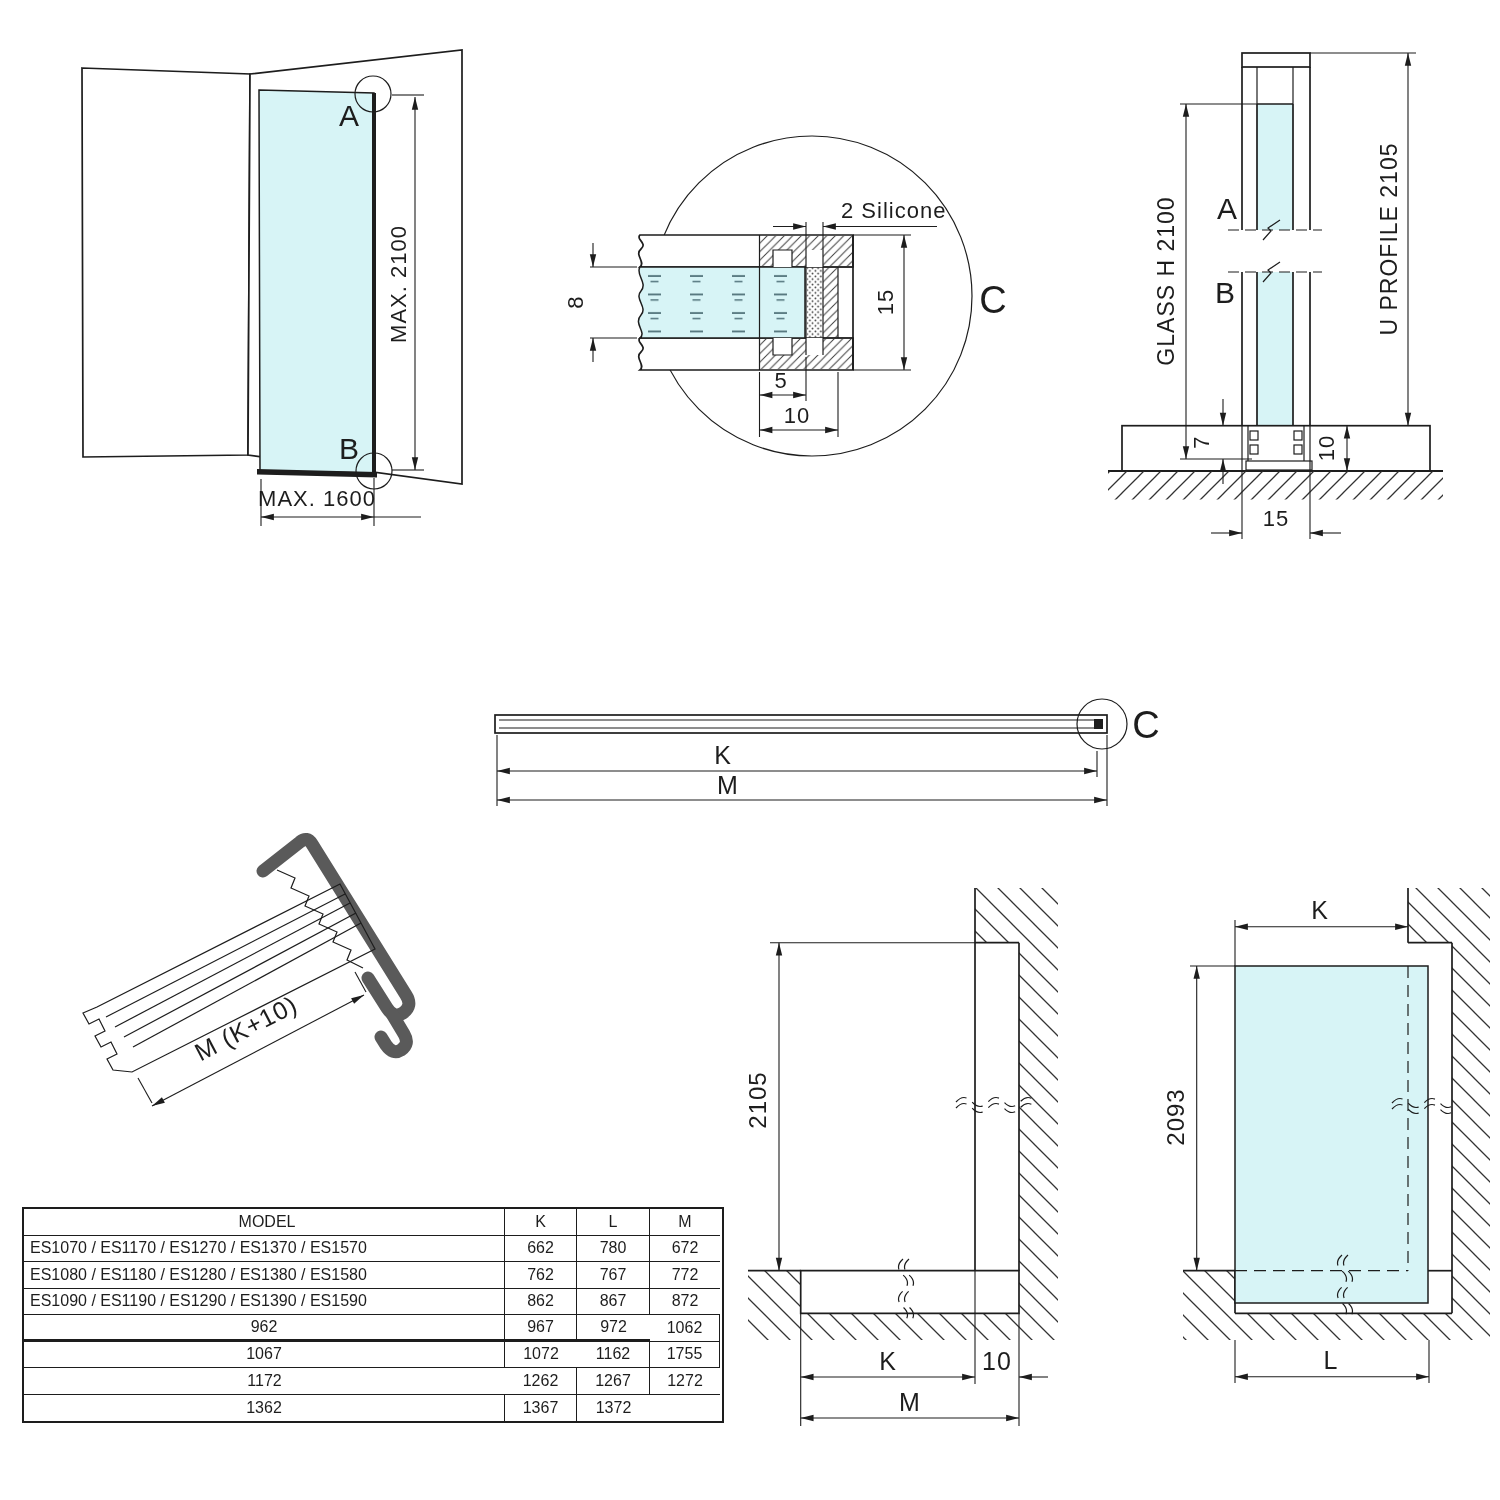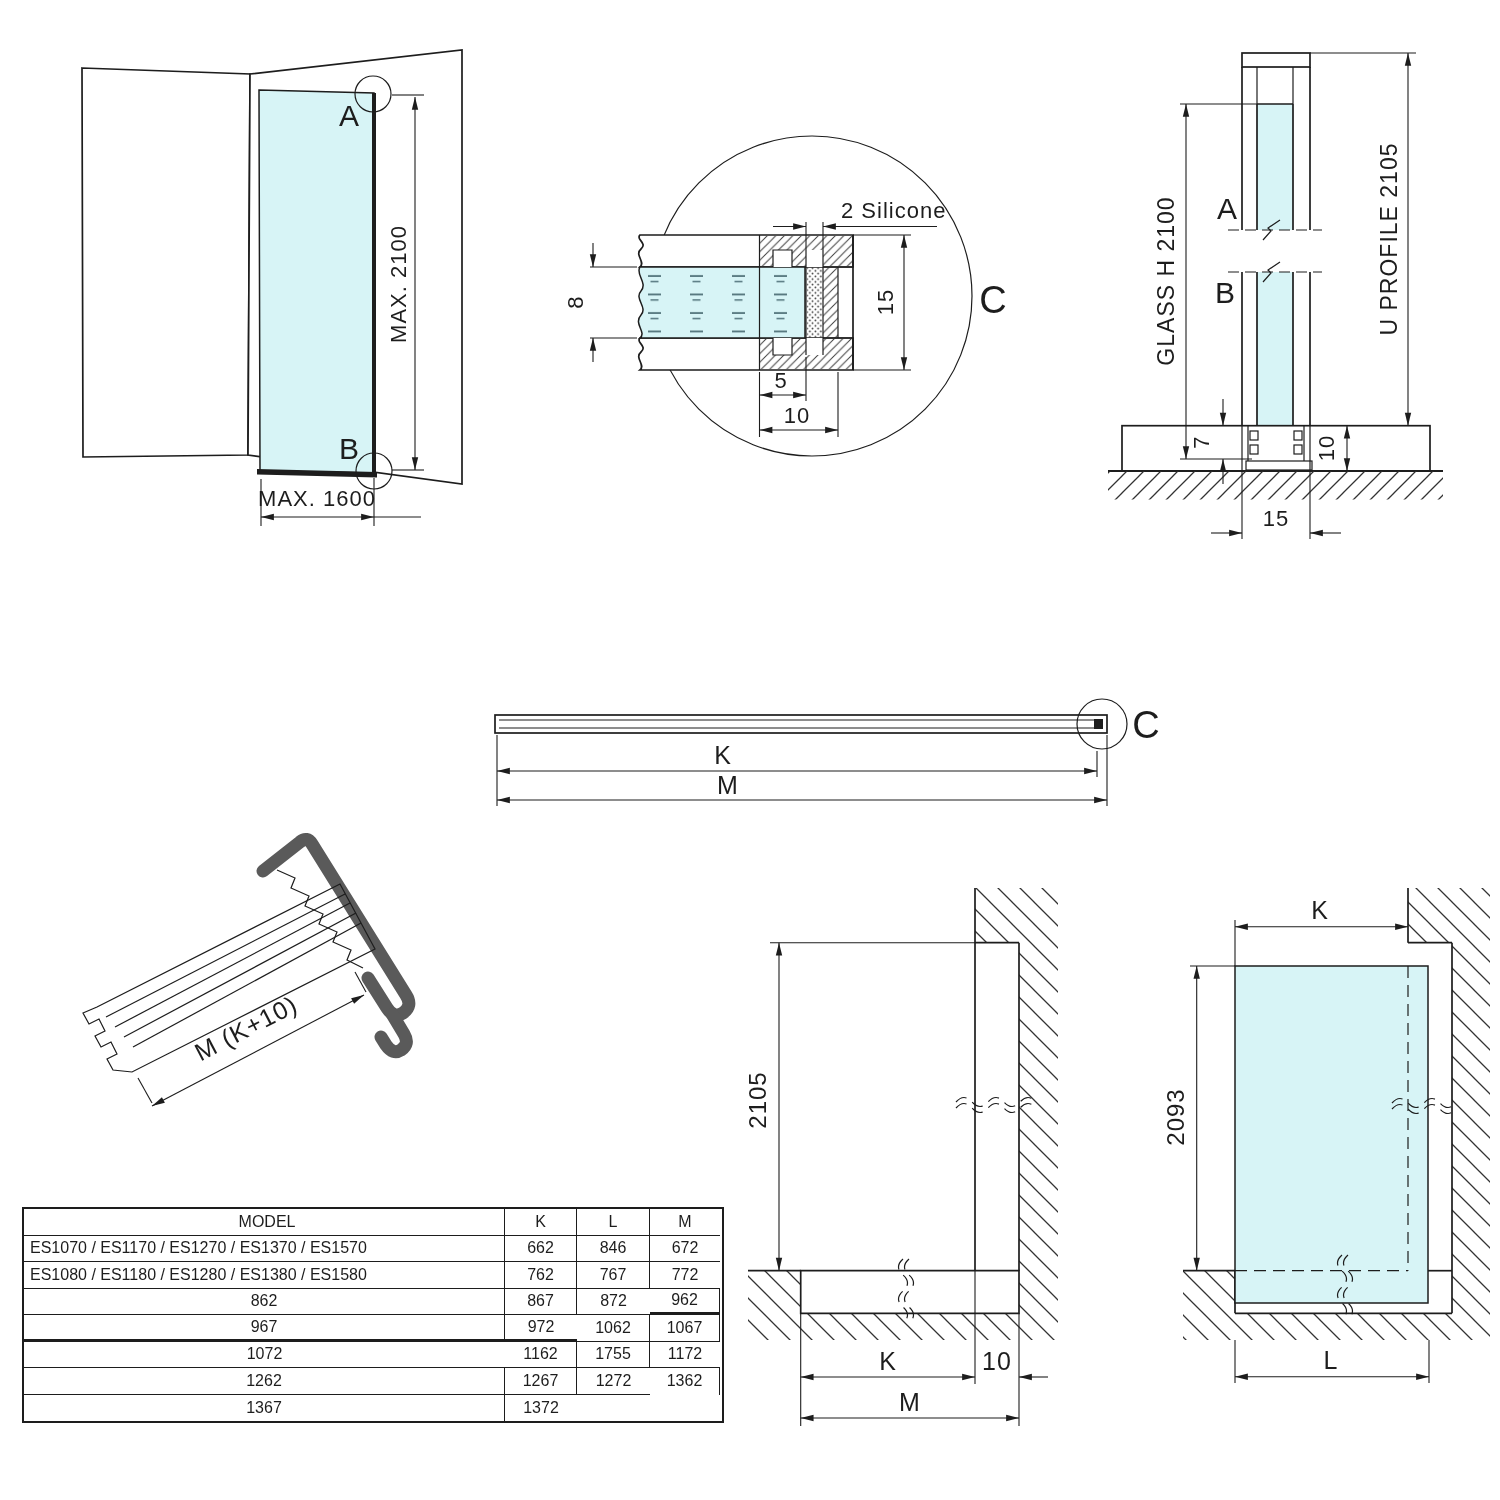--- a/index.html
+++ b/index.html
@@ -283,28 +283,29 @@
 </svg>
 
 <div id="size-table">
   <div class="cell head model" style="justify-content:center">MODEL</div>
   <div class="cell head">K</div>
   <div class="cell head">L</div>
   <div class="cell head last">M</div>
 
   <div class="cell model">ES1070 / ES1170 / ES1270 / ES1370 / ES1570</div>
   <div class="cell">662</div>
-  <div class="cell">846</div>
+  <div class="cell">780</div>
   <div class="cell last">672</div>
 
   <div class="cell model">ES1080 / ES1180 / ES1280 / ES1380 / ES1580</div>
   <div class="cell">762</div>
   <div class="cell">767</div>
   <div class="cell last">772</div>
 
+  <div class="cell model">ES1090 / ES1190 / ES1290 / ES1390 / ES1590</div>
   <div class="cell">862</div>
   <div class="cell">867</div>
   <div class="cell last">872</div>
 
   <div class="cell thick">962</div>
   <div class="cell thick">967</div>
   <div class="cell thick last">972</div>
 
   <div class="cell">1062</div>
   <div class="cell">1067</div>

